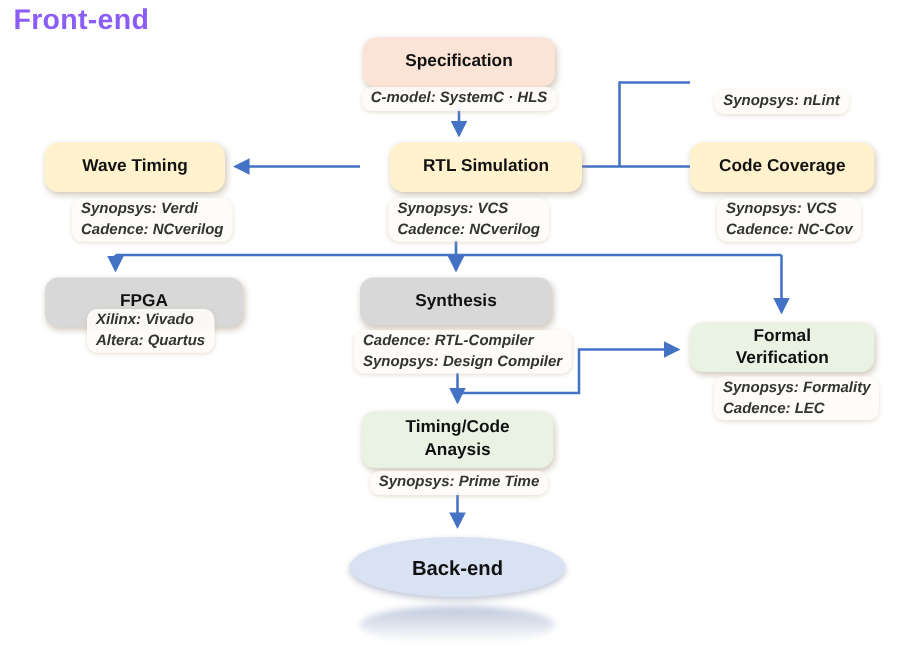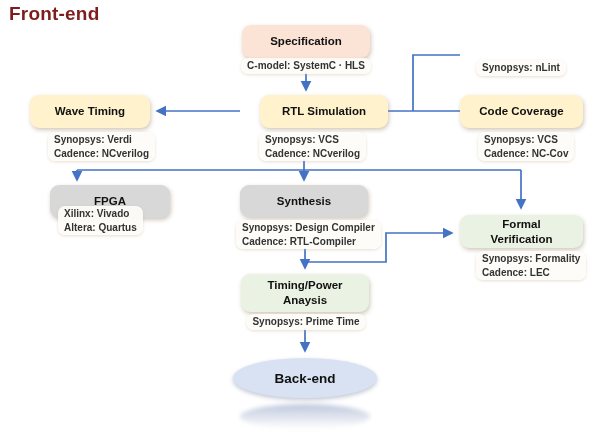--- a/index.html
+++ b/index.html
@@ -6,38 +6,38 @@
     --arrow:#4472c4; --spec:#fbe3d5; --yellow:#fff2cc; --gray:#d8d8d8;
     --green:#e9f2e3; --ellipse:#d9e2f3;
   }
   html,body{margin:0;padding:0;background:#fff;}
   #canvas{
     position:relative;width:600px;height:441px;background:#ffffff;
     font-family:"Liberation Sans",sans-serif;overflow:hidden;
   }
   #title{
     position:absolute;left:9px;top:3px;font-size:19px;font-weight:bold;
-    color:#7f1d1d;letter-spacing:0.2px;
+    color:#8b5cf6;letter-spacing:0.2px;
   }
   .node{
     position:absolute;border-radius:9px;display:flex;align-items:center;
     justify-content:center;text-align:center;font-weight:bold;font-size:11.5px;
     color:#111;box-shadow:1px 2px 4px rgba(150,130,105,0.45);line-height:15px;
     padding:0 19px;box-sizing:border-box;
   }
   .node.spec{background:var(--spec);}
   .node.yellow{background:var(--yellow);}
   .node.gray{background:var(--gray);}
   .node.green{background:var(--green);}
   .node.ellipse{
     background:var(--ellipse);border-radius:50%;font-size:13.5px;
     box-shadow:0 2px 4px rgba(120,130,160,0.45);
   }
   .tools{
-    position:absolute;font-size:10px;font-weight:bold;
+    position:absolute;font-size:10px;font-style:italic;font-weight:bold;
     color:#333;line-height:13.5px;white-space:nowrap;
     background:rgba(254,252,247,0.92);border-radius:7px;padding:1px 6px;
     box-shadow:0 1px 3px rgba(195,175,145,0.4);
   }
   .tools.center{transform:translateX(-50%);text-align:center;}
   #reflection{
     position:absolute;left:240px;top:404px;width:130px;height:25px;
     border-radius:50%;
     background:linear-gradient(to bottom,rgba(125,145,185,0.5),rgba(125,145,185,0));
     filter:blur(2px);
@@ -99,46 +99,46 @@
   </div>
 
   <div class="node yellow" style="left:460px;top:95px;width:123px;height:33px;text-align:right;">
     <span>Code Coverage</span>
   </div>
   <div class="tools" style="left:478px;top:132px;">
     <div>Synopsys: VCS</div>
     <div>Cadence: NC-Cov</div>
   </div>
 
-  <div class="node gray" style="left:30px;top:185px;width:120px;height:33px;margin-left:20px;">
+  <div class="node gray" style="left:30px;top:185px;width:132px;height:33px;">
     <span>FPGA</span>
   </div>
   <div class="tools" style="left:46px;top:206px;margin-left:12px;">
     <div>Xilinx: Vivado</div>
     <div>Altera: Quartus</div>
   </div>
 
   <div class="node gray" style="left:240px;top:185px;width:128px;height:32px;">
     <span>Synthesis</span>
   </div>
   <div class="tools" style="left:236px;top:220px;">
+    <div>Cadence: RTL-Compiler</div>
     <div>Synopsys: Design Compiler</div>
-    <div>Cadence: RTL-Compiler</div>
   </div>
 
   <div class="node green" style="left:460px;top:215px;width:123px;height:33px;">
     <span>Formal Verification</span>
   </div>
   <div class="tools" style="left:476px;top:251px;">
     <div>Synopsys: Formality</div>
     <div>Cadence: LEC</div>
   </div>
 
   <div class="node green" style="left:241px;top:274px;width:128px;height:38px;">
-    <span style="width:95px;">Timing/Power Anaysis</span>
+    <span style="width:95px;">Timing/Code Anaysis</span>
   </div>
   <div class="tools center" style="left:306px;top:314px;">
     <div>Synopsys: Prime Time</div>
   </div>
 
   <div class="node ellipse" style="left:233px;top:358px;width:144px;height:40px;">
     <span>Back-end</span>
   </div>
   <div id="reflection"></div>
 

